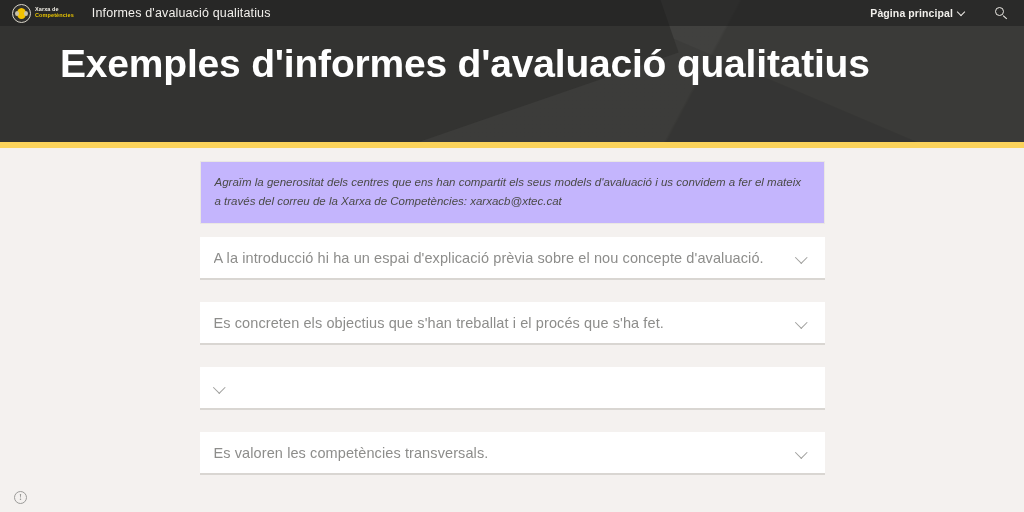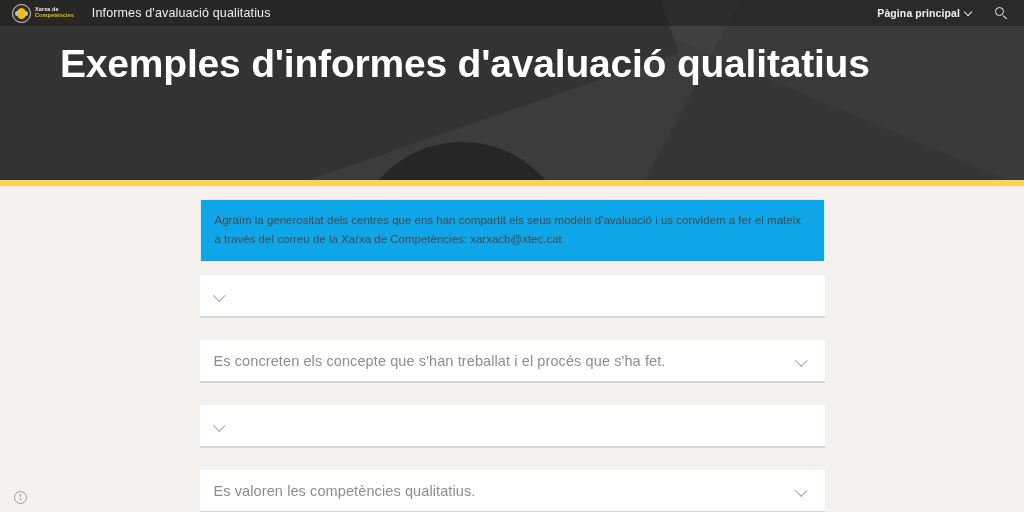--- a/index.html
+++ b/index.html
@@ -14,21 +14,21 @@
   body {
     font-family: "Liberation Sans", sans-serif;
     background: #F4F1EF;
     -webkit-font-smoothing: antialiased;
   }
 
   
   .banner {
     position: relative;
     width: 1024px;
-    height: 180px;
+    height: 142px;
     background: #3A3A38;
     overflow: hidden;
   }
 
   
   .bg-layer { position: absolute; pointer-events: none; }
 
   
   .bg-olive {
     left: 30px;
@@ -153,21 +153,21 @@
     font-size: 12.5px;
     color: #F2F0EC;
     white-space: nowrap;
     letter-spacing: .15px;
   }
 
   .nav-right {
     margin-left: auto;
     display: flex;
     align-items: center;
-    gap: 23px;
+    gap: 30px;
     padding-right: 4px;
   }
 
   .nav-link {
     display: flex;
     align-items: center;
     gap: 5px;
     font-size: 10.5px;
     font-weight: bold;
     color: #F2F0EC;
@@ -240,26 +240,27 @@
     padding-top: 13px;
   }
 
   .content {
     width: 625px;
     margin: 0 auto;
   }
 
   
   .intro-card {
-    background: #0ea5e9;
+    background: #c4b5fd;
     border: 1px solid #EAE7E3;
     padding: 11px 14px 13px 14px;
     font-size: 11.5px;
     line-height: 1.62;
     color: #4A4A48;
+    font-style: italic;
   }
 
   
   .accordion { margin-top: 13px; }
 
   .acc-item {
     background: #FFFFFF;
     border-bottom: 2px solid #D9D6D2;
     height: 43px;
     display: flex;
@@ -363,34 +364,35 @@
 <div class="accent-strip"></div>
 
 <div class="page">
   <div class="content">
 
     <div class="intro-card">Agraïm la generositat dels centres que ens han compartit els seus models d'avaluació i us convidem a fer el mateix a través del correu de la Xarxa de Competències: xarxacb@xtec.cat</div>
 
     <div class="accordion">
 
       <div class="acc-item">
+        <span class="acc-label">A la introducció hi ha un espai d'explicació prèvia sobre el nou concepte d'avaluació.</span>
         <span class="acc-chevron"></span>
       </div>
 
       <div class="acc-item">
-        <span class="acc-label">Es concreten els concepte que s'han treballat i el procés que s'ha fet.</span>
+        <span class="acc-label">Es concreten els objectius que s'han treballat i el procés que s'ha fet.</span>
         <span class="acc-chevron"></span>
       </div>
 
       <div class="acc-item">
         <span class="acc-chevron"></span>
       </div>
 
       <div class="acc-item">
-        <span class="acc-label">Es valoren les competències qualitatius.</span>
+        <span class="acc-label">Es valoren les competències transversals.</span>
         <span class="acc-chevron"></span>
       </div>
 
     </div>
   </div>
 </div>
 
 <div class="info-badge">!</div>
 
 </body></html>

